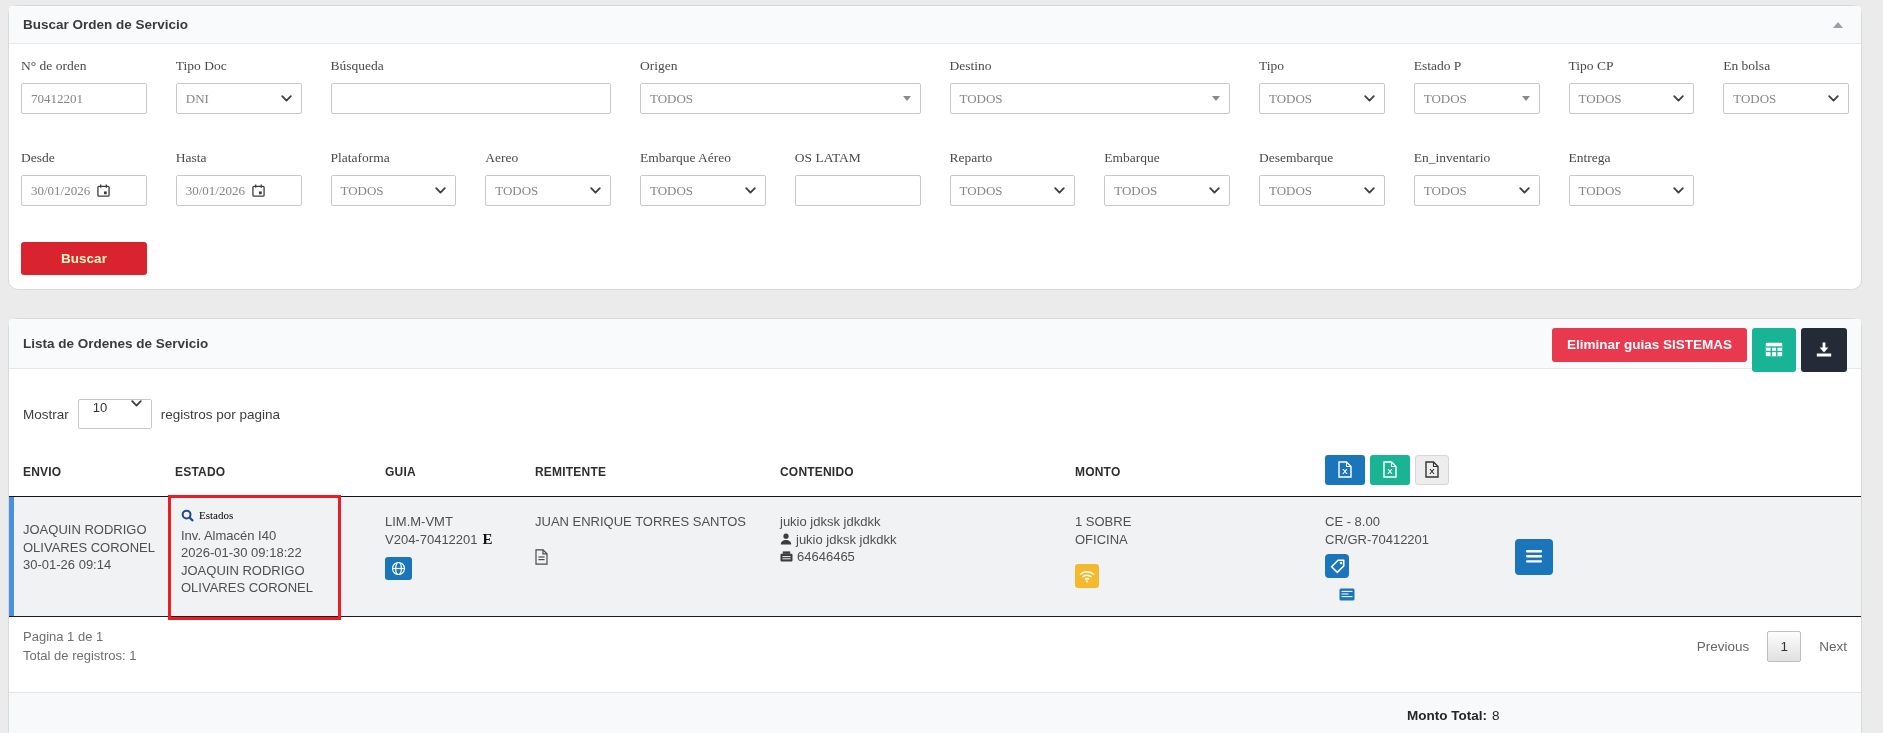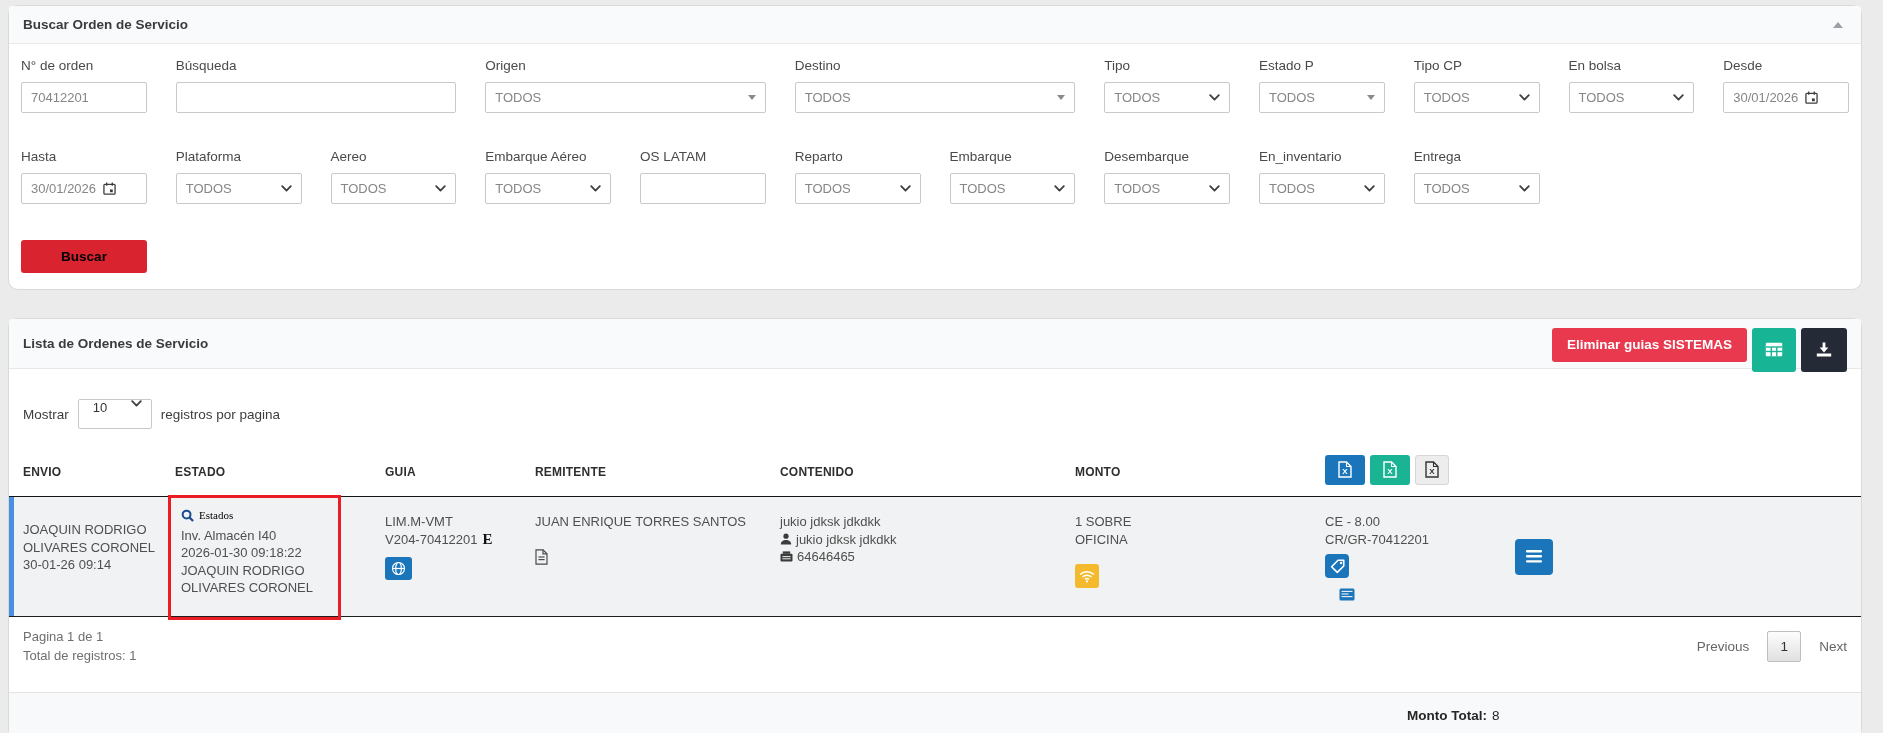--- a/index.html
+++ b/index.html
@@ -11,31 +11,31 @@
   .card1 { top:5px; height:285px; }
   .card2 { top:318px; height:421px; }
 
   .card-hd { height:38px; display:flex; align-items:center; justify-content:space-between;
              padding:0 18px 0 14px; background:#f9fafb; border-bottom:1px solid #e8e8e8; border-radius:3px 3px 0 0; }
   .card-title { font-weight:bold; font-size:13.5px; color:#3b3b3b; }
   .tri-up { width:0; height:0; border-left:5px solid transparent; border-right:5px solid transparent;
             border-bottom:6px solid #9aa0a6; cursor:pointer; }
 
   .card-bd { padding:14px 12px 0 12px; }
-  .filters { display:grid; grid-template-columns:repeat(12,1fr); column-gap:29px; row-gap:36px; }
+  .filters { display:grid; grid-template-columns:repeat(12,1fr); column-gap:29px; row-gap:36px;font-family:Liberation Serif, serif; }
   .field.w2 { grid-column:span 2; }
   .field label { display:block; font-size:13.5px; color:#4a4a4a; margin-bottom:9px; }
   .inp, .selbox, .datebox { width:100%; height:31px; border:1px solid #c9c9c9; border-radius:2px;
             background:#fff; font-size:13px; color:#868686; font-family:inherit; }
   .inp { padding:0 9px; outline:none; }
   .selbox { display:flex; align-items:center; justify-content:space-between; padding:0 9px; cursor:pointer; }
   .datebox { display:flex; align-items:center; gap:7px; padding:0 9px; cursor:pointer; }
   .tri-down { width:0; height:0; border-left:4.5px solid transparent; border-right:4.5px solid transparent;
               border-top:5.5px solid #8a8a8a; }
-  .btn-buscar { margin-top:36px; width:126px; height:33px; background:#d9232e; color:#000000; font-weight:bold;
+  .btn-buscar { margin-top:36px; width:126px; height:33px; background:#d9232e; color:#fef9c3; font-weight:bold;
                 font-size:13.5px; border:none; border-radius:3px; cursor:pointer; font-family:inherit; }
 
   .card-hd2 { height:50px; display:flex; align-items:center; justify-content:space-between;
               padding:0 14px; background:#f9fafb; border-bottom:1px solid #e8e8e8; border-radius:3px 3px 0 0; }
   .hd-actions { display:flex; align-items:flex-start; gap:5px; margin-top:12px; }
   .btn-danger { height:34px; padding:0 15px; background:#e8394e; color:#fff; font-weight:bold; font-size:13.5px;
                 border:none; border-radius:3px; cursor:pointer; font-family:inherit; }
   .btn-teal { width:44px; height:44px; background:#17b495; border:none; border-radius:3px; cursor:pointer;
               display:flex; align-items:center; justify-content:center; }
   .btn-dark { width:46px; height:44px; background:#252a37; border:none; border-radius:3px; cursor:pointer;
@@ -102,20 +102,29 @@
       <span class="tri-up"></span>
     </div>
     <div class="card-bd">
       <div class="filters">
 
         <div class="field">
           <label>N° de orden</label>
           <input class="inp" value="70412201" style="">
         </div>
 
+        <div class="field">
+          <label>Tipo Doc</label>
+          <div class="selbox">
+            <span>DNI</span>
+            <svg width="11" height="7" viewBox="0 0 11 7" fill="none" stroke="#3f3f3f" stroke-width="1.8" stroke-linecap="round" stroke-linejoin="round">
+                <path d="M1.2 1.2 L5.5 5.6 L9.8 1.2"></path>
+              </svg>
+          </div>
+        </div>
 
         <div class="field w2">
           <label>Búsqueda</label>
           <input class="inp" value="" style="">
         </div>
 
         <div class="field w2">
           <label>Origen</label>
           <div class="selbox">
             <span>TODOS</span>

